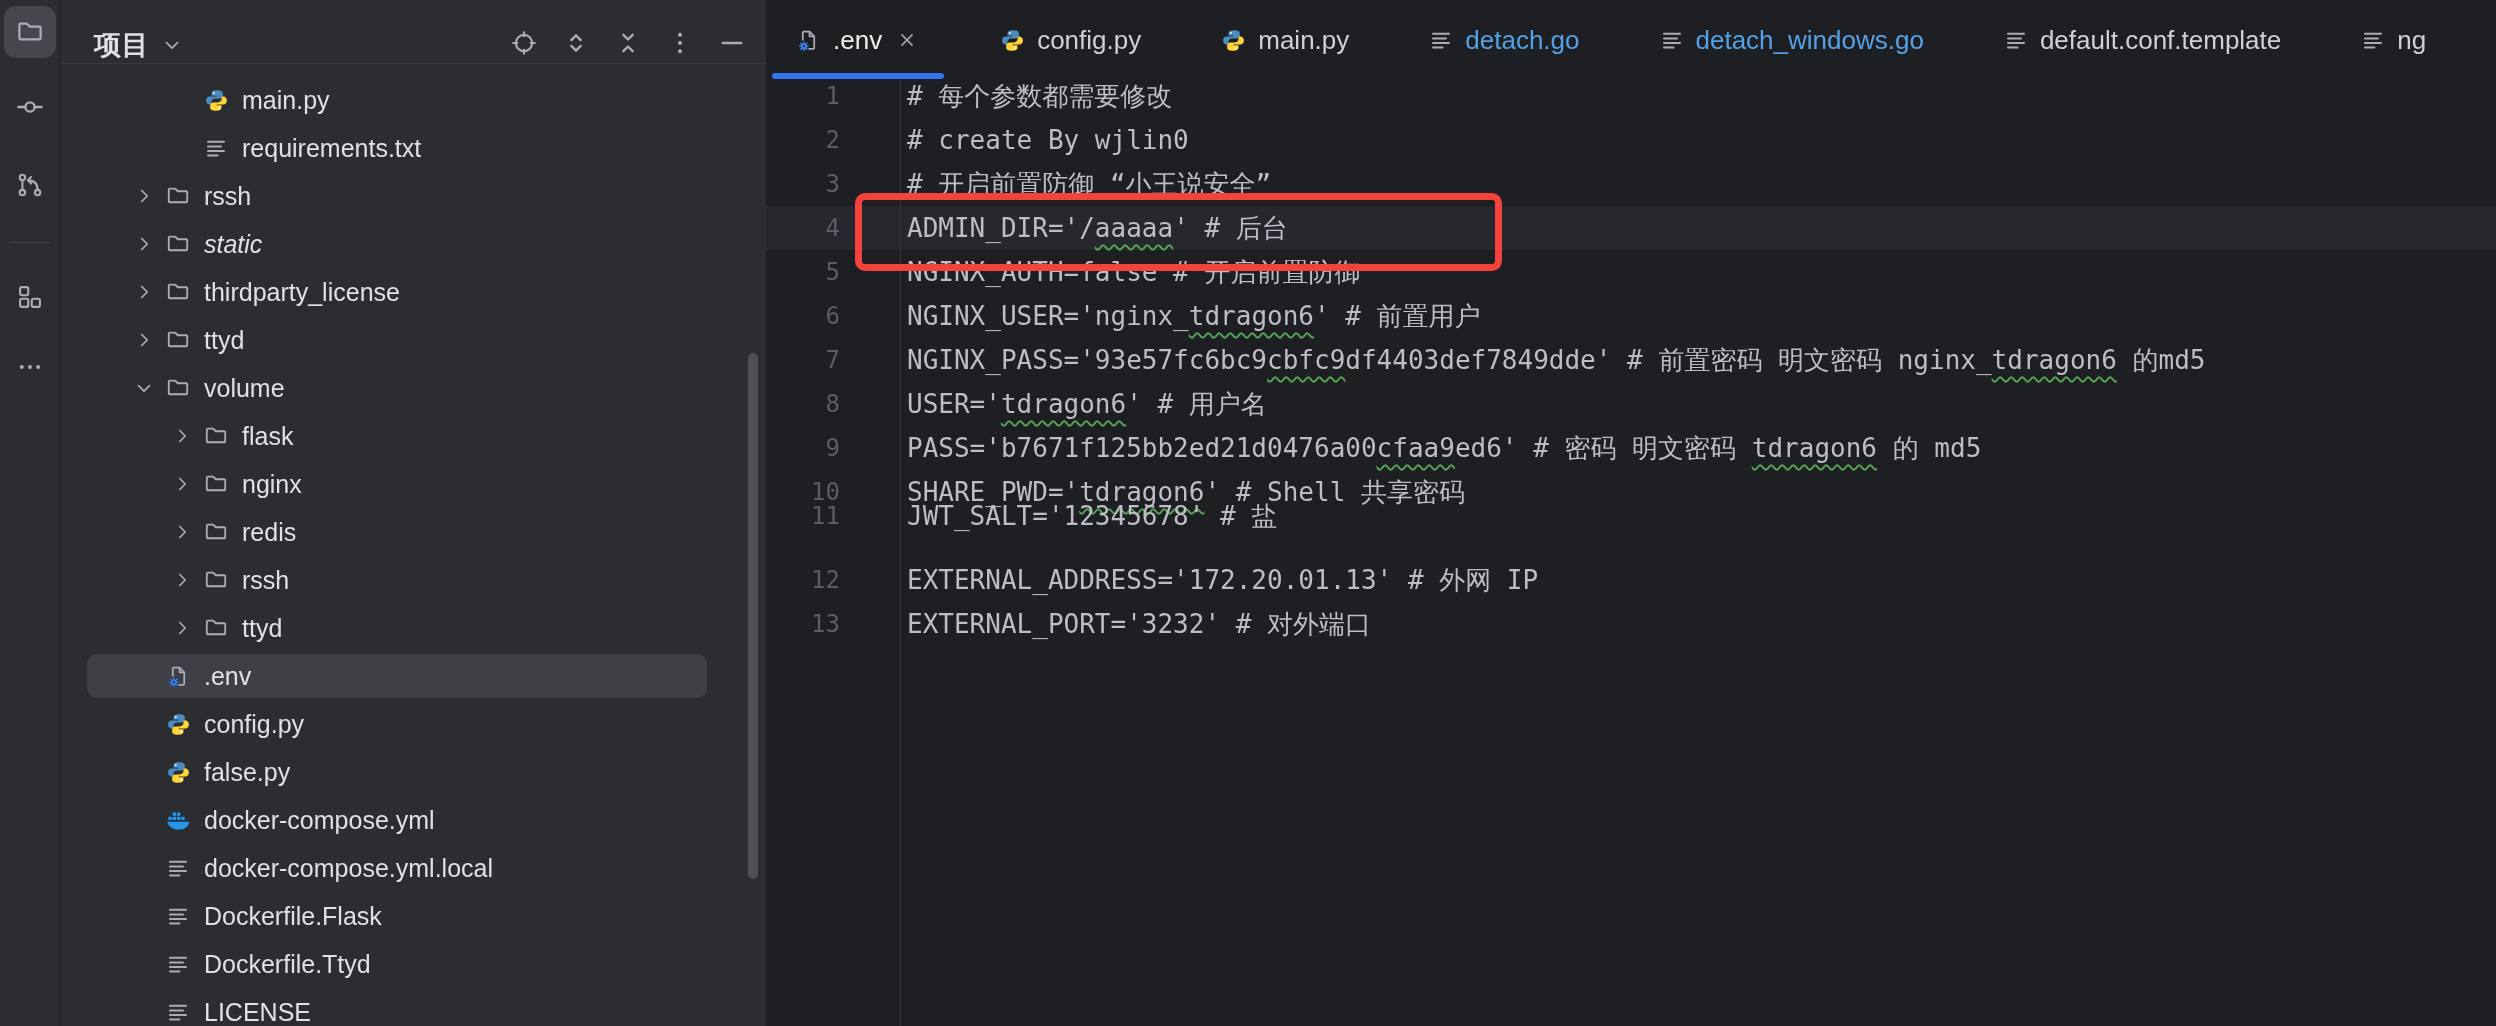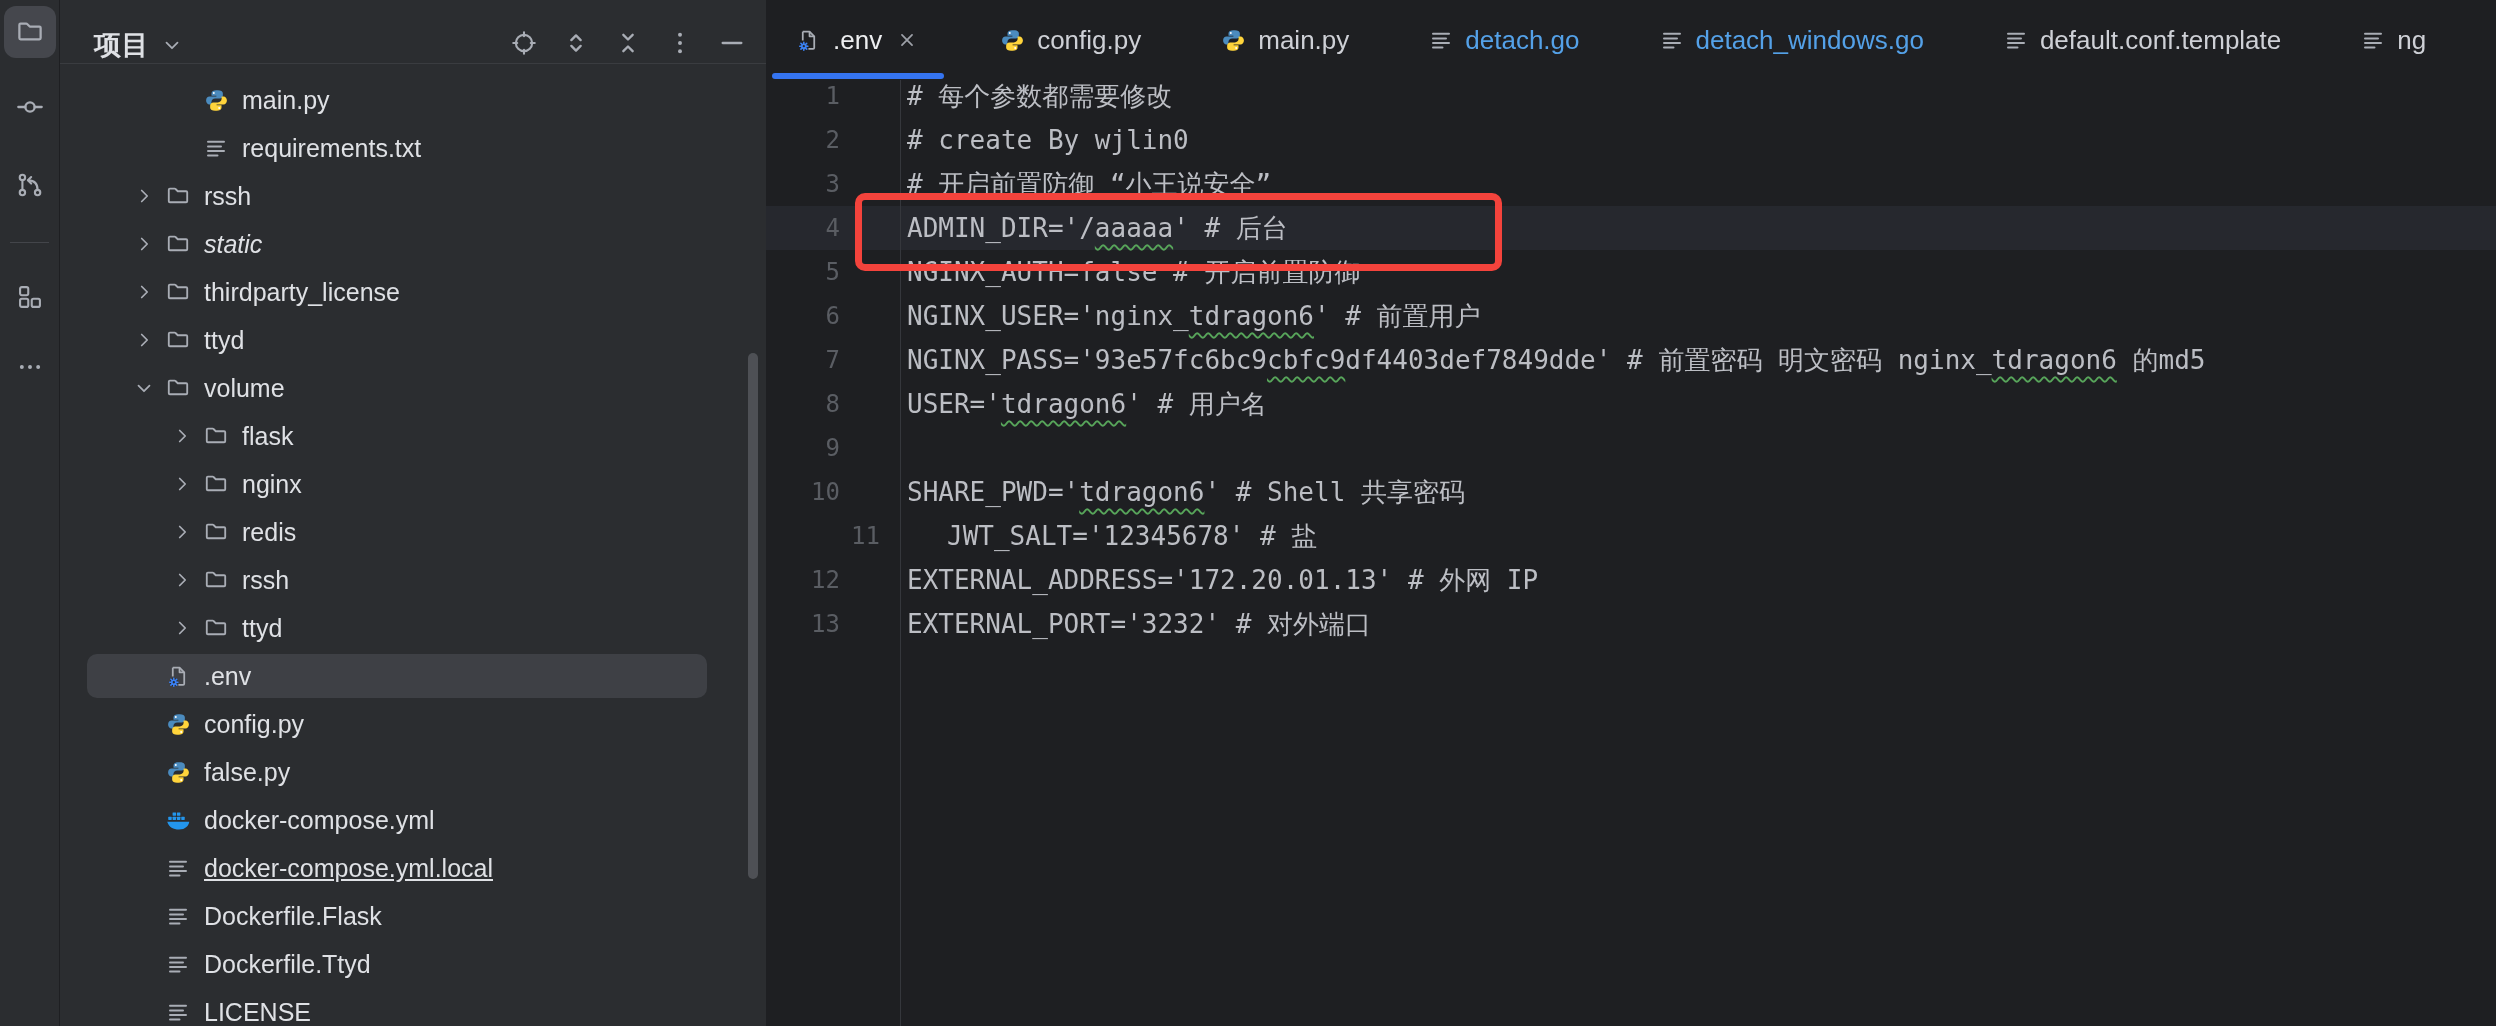--- a/index.html
+++ b/index.html
@@ -382,21 +382,21 @@
             <rect x="7" y="9" width="3.2" height="3" rx=".4"></rect>
             <rect x="11" y="9" width="3.2" height="3" rx=".4"></rect>
             <rect x="15" y="9" width="3.2" height="3" rx=".4"></rect>
             <rect x="7" y="5" width="3.2" height="3" rx=".4"></rect>
             <rect x="11" y="5" width="3.2" height="3" rx=".4"></rect>
             <path d="M1.6 13.5h20.8c-.5 3.6-3.4 7.2-9.5 7.2-5.3 0-9.2-2.5-10.6-6.5-.1-.3-.1-.7-.7-.7z"></path>
           </svg>
         </span>
         <span class="tr-label">docker-compose.yml</span>
       </div>
-      <div class="tree-row" style="padding-left: 72px; text-decoration: underline;">
+      <div class="tree-row" style="padding-left: 72px;">
         <span class="tr-spacer"></span>
         <span class="tr-icon">
           <svg width="24" height="24" viewBox="0 0 24 24">
             <g stroke="#A9ADB5" stroke-width="2" stroke-linecap="round">
               <path d="M4 5.8h16M4 10.4h13M4 15h16M4 19.6h9.5"></path>
             </g>
           </svg>
         </span>
         <span class="tr-label">docker-compose.yml.local</span>
       </div>
@@ -530,20 +530,20 @@
   <div class="code-area" id="codeArea">
     <div class="gutter-sep"></div>
   <div class="code-line" style="top: 0px;"><span class="num">1</span><span class="txt"># 每个参数都需要修改</span></div>
       <div class="code-line" style="top: 44px;"><span class="num">2</span><span class="txt"># create By wjlin0</span></div>
       <div class="code-line" style="top: 88px;"><span class="num">3</span><span class="txt"># 开启前置防御 “小王说安全”</span></div>
       <div class="code-line current" style="top: 132px;"><span class="num">4</span><span class="txt">ADMIN_DIR='/<span class="typo">aaaaa</span>' # 后台</span></div>
       <div class="code-line" style="top: 176px;"><span class="num">5</span><span class="txt">NGINX_AUTH=false # 开启前置防御</span></div>
       <div class="code-line" style="top: 220px;"><span class="num">6</span><span class="txt">NGINX_USER='nginx_<span class="typo">tdragon6</span>' # 前置用户</span></div>
       <div class="code-line" style="top: 264px;"><span class="num">7</span><span class="txt">NGINX_PASS='93e57fc6bc9<span class="typo">cbfc9</span>df4403def7849dde' # 前置密码 明文密码 nginx_<span class="typo">tdragon6</span> 的md5</span></div>
       <div class="code-line" style="top: 308px;"><span class="num">8</span><span class="txt">USER='<span class="typo">tdragon6</span>' # 用户名</span></div>
-      <div class="code-line" style="top: 352px;"><span class="num">9</span></div>
+      <div class="code-line" style="top: 352px;"><span class="num">9</span><span class="txt">PASS='b7671f125bb2ed21d0476a00<span class="typo">cfaa9</span>ed6' # 密码 明文密码 <span class="typo">tdragon6</span> 的 md5</span></div>
       <div class="code-line" style="top: 396px;"><span class="num">10</span><span class="txt">SHARE_PWD='<span class="typo">tdragon6</span>' # Shell 共享密码</span></div>
-      <div class="code-line" style="top: 440px; margin-left: 40px;"><span class="num">11</span><span class="txt">JWT_SALT='12345678' # 盐</span></div>
+      <div class="code-line" style="top: 420px;"><span class="num">11</span><span class="txt">JWT_SALT='12345678' # 盐</span></div>
       <div class="code-line" style="top: 484px;"><span class="num">12</span><span class="txt">EXTERNAL_ADDRESS='172.20.01.13' # 外网 IP</span></div>
       <div class="code-line" style="top: 528px;"><span class="num">13</span><span class="txt">EXTERNAL_PORT='3232' # 对外端口</span></div>
     </div>
   <div class="annotation-box"></div>
 </div>
 
 </body></html>

